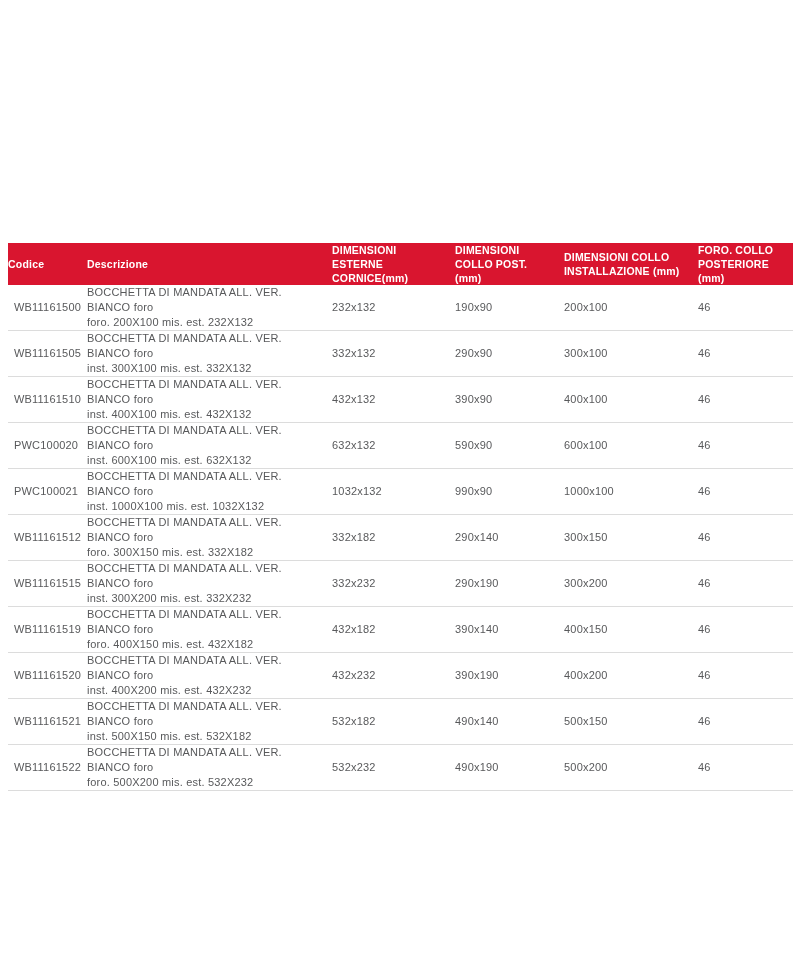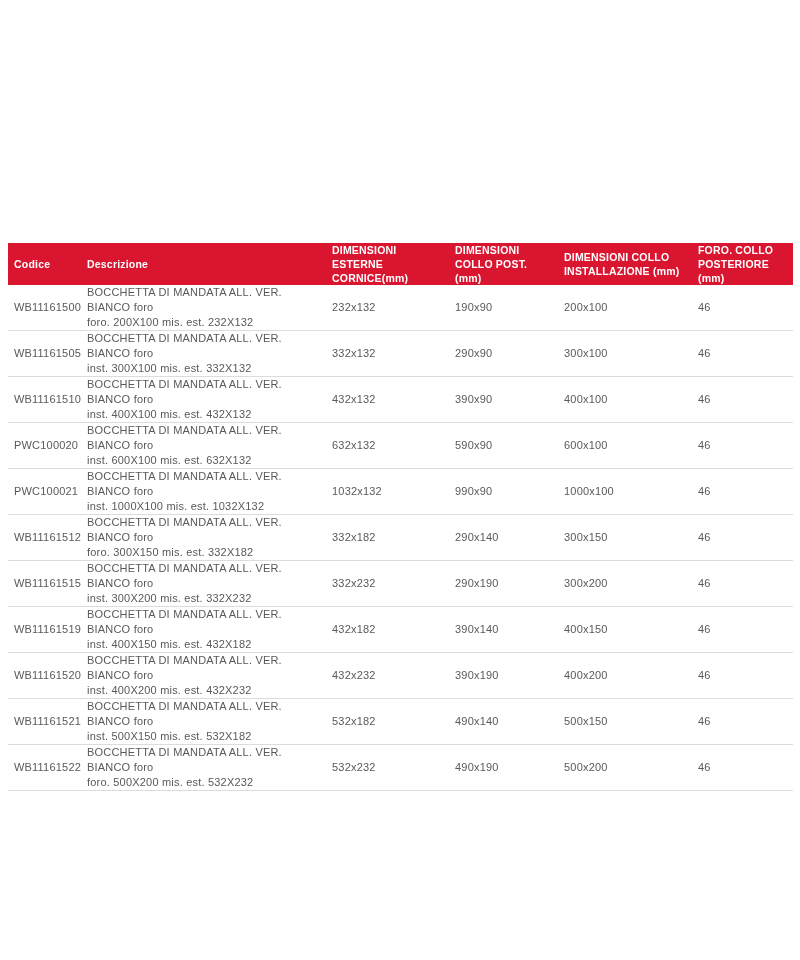--- a/index.html
+++ b/index.html
@@ -26,21 +26,21 @@
     font-size: 10.5px;
     font-weight: bold;
     text-align: left;
     vertical-align: middle;
     height: 42px;
     line-height: 14px;
     letter-spacing: 0.2px;
     white-space: pre-line;
     padding: 0 8px 0 0;
   }
-  thead th:first-child { padding-left: 6px; }
+  thead th:first-child { }
   tbody td {
     font-size: 11px;
     color: #58595b;
     height: 38px;
     vertical-align: middle;
     border-bottom: 1px solid #dcdcdc;
     line-height: 15px;
     padding: 0 8px 0 0;
     letter-spacing: 0.2px;
   }
@@ -126,21 +126,21 @@
         <tr>
         <td>WB11161515</td>
         <td><span>BOCCHETTA DI MANDATA ALL. VER. BIANCO foro</span><br><span>inst. 300X200 mis. est. 332X232</span></td>
         <td>332x232</td>
         <td>290x190</td>
         <td>300x200</td>
         <td>46</td>
       </tr>
         <tr>
         <td>WB11161519</td>
-        <td><span>BOCCHETTA DI MANDATA ALL. VER. BIANCO foro</span><br><span>inst. 400X150 mis. est. 432X182</span></td>
+        <td><span>BOCCHETTA DI MANDATA ALL. VER. BIANCO foro</span><br><span>foro. 400X150 mis. est. 432X182</span></td>
         <td>432x182</td>
         <td>390x140</td>
         <td>400x150</td>
         <td>46</td>
       </tr>
         <tr>
         <td>WB11161520</td>
         <td><span>BOCCHETTA DI MANDATA ALL. VER. BIANCO foro</span><br><span>inst. 400X200 mis. est. 432X232</span></td>
         <td>432x232</td>
         <td>390x190</td>

